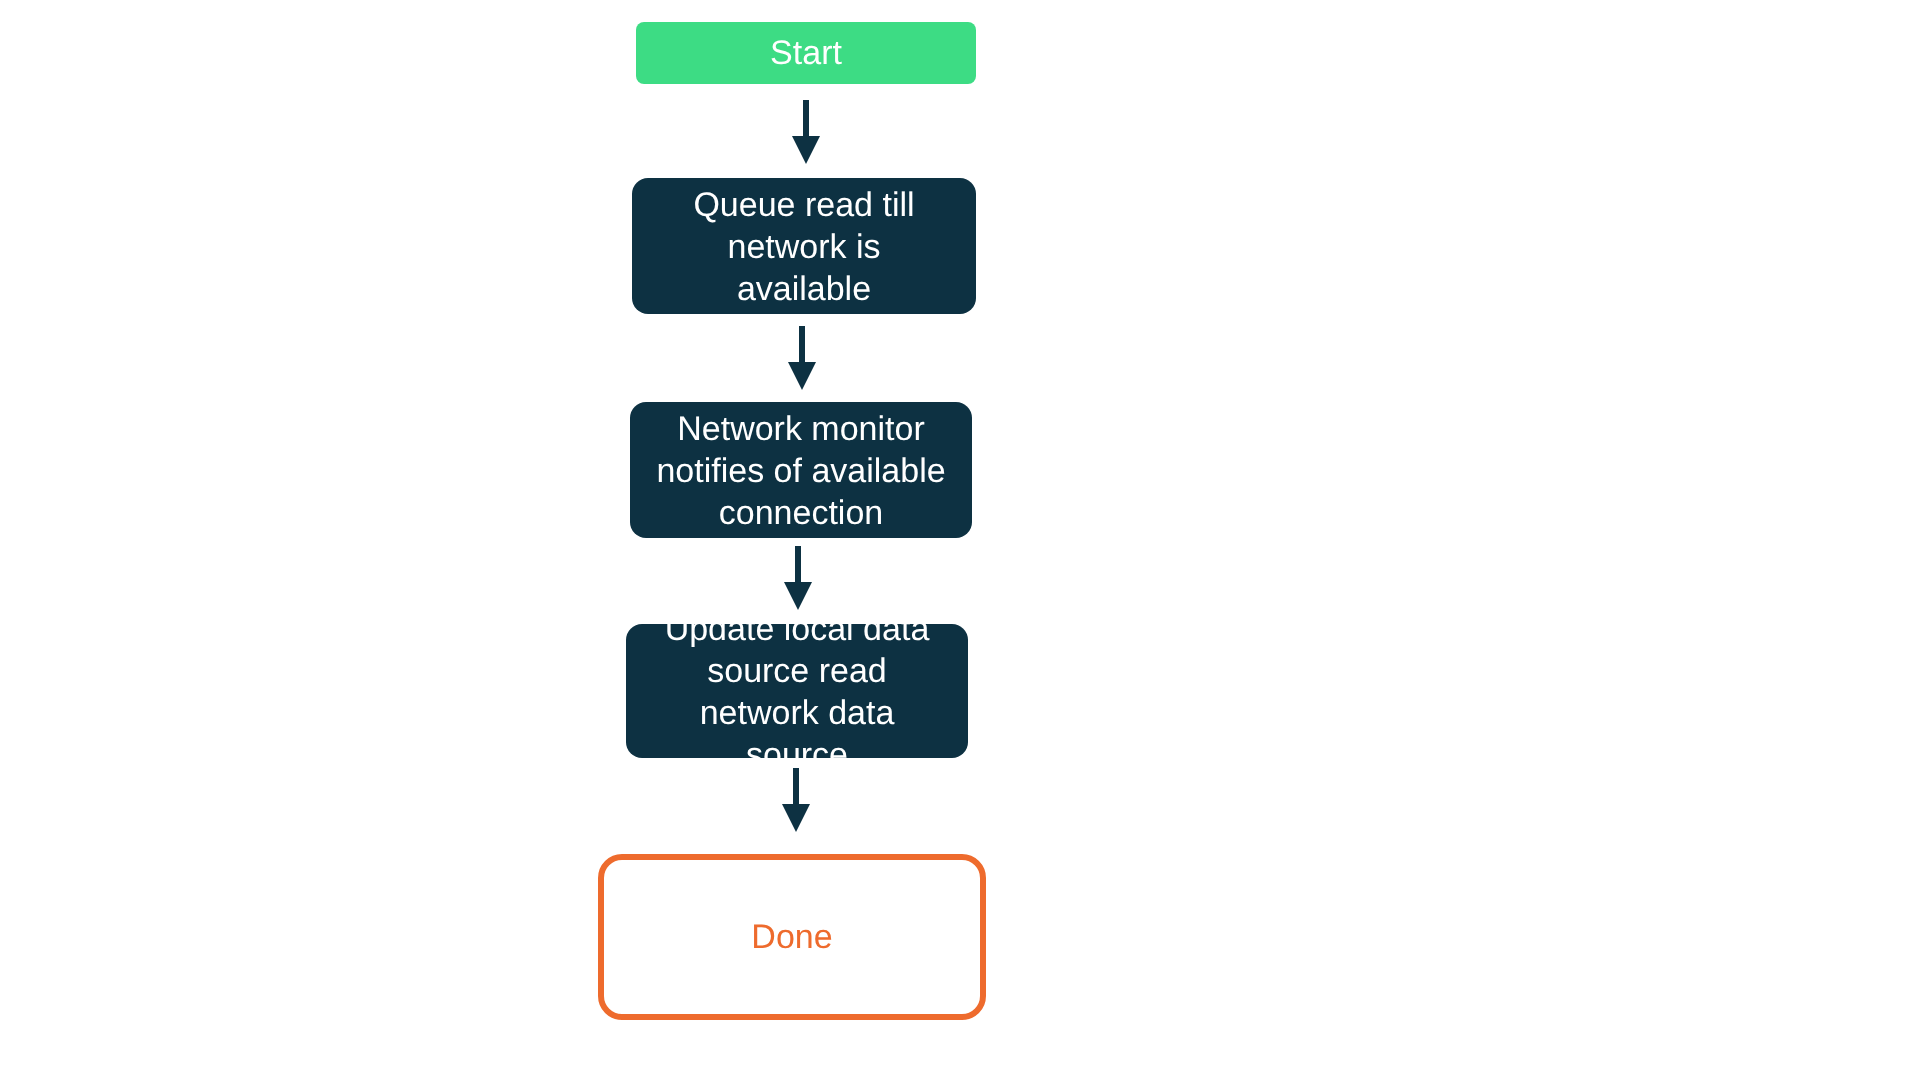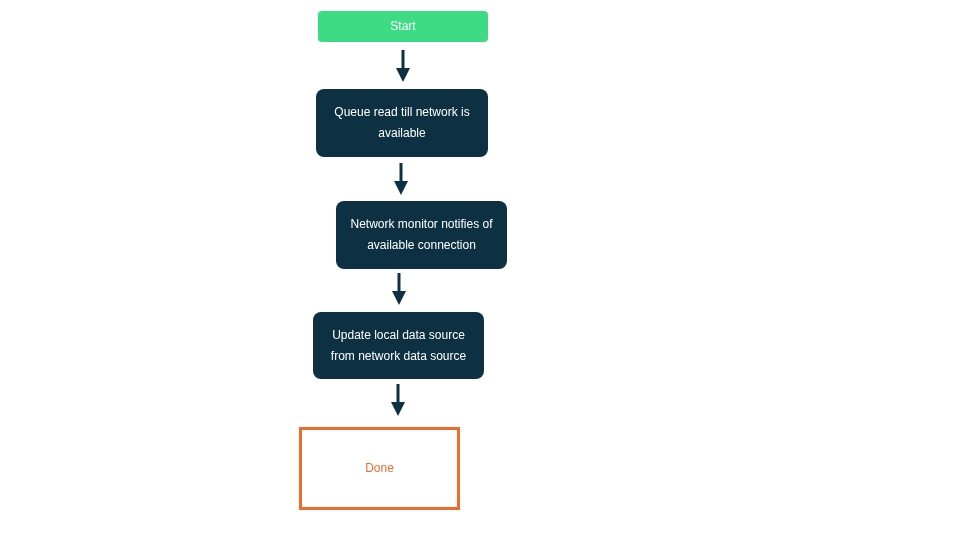--- a/index.html
+++ b/index.html
@@ -20,47 +20,47 @@
   .canvas {
     position: relative;
     width: 960px; height: 540px;
   }
   .node {
     position: absolute;
     display: flex;
     align-items: center;
     justify-content: center;
     text-align: center;
-    font-size: 12px;
+    font-size: 17px;
     line-height: 21px;
   }
   .node-start {
     left: 318px; top: 11px;
     width: 170px; height: 31px;
     background: var(--start-bg);
     color: var(--text-on-dark);
     border-radius: 4px;
   }
   .node-process {
     background: var(--process-bg);
     color: var(--text-on-dark);
     border-radius: 8px;
     padding: 6px 12px;
     justify-content: center;
   }
   .node-process.p1 { left: 316px; top: 89px;  width: 172px; height: 68px; }
-  .node-process.p2 { left: 315px; top: 201px; width: 171px; height: 68px; margin-left: 21px; }
+  .node-process.p2 { left: 315px; top: 201px; width: 171px; height: 68px; }
   .node-process.p3 { left: 313px; top: 312px; width: 171px; height: 67px; }
   .node-done {
     left: 299px; top: 427px;
-    width: 161px; height: 83px;
+    width: 194px; height: 83px;
     background: var(--page-bg);
     border: 3px solid var(--accent-orange);
     color: var(--accent-orange);
-    border-radius: 0;
+    border-radius: 12px;
     align-items: center;
   }
   .arrow {
     position: absolute;
     width: 16px; height: 32px;
   }
   .arrow svg { display: block; }
   .arrow line { stroke: var(--arrow-color); stroke-width: 3; }
   .arrow polygon { fill: var(--arrow-color); }
   .arrow.a1 { left: 395px; top: 50px; }
@@ -100,21 +100,21 @@
   </div>
 
   <div class="arrow a3">
     <svg width="16" height="32" viewBox="0 0 16 32">
       <line x1="8" y1="0" x2="8" y2="19"></line>
       <polygon points="1,18 15,18 8,32"></polygon>
     </svg>
   </div>
 
   <div class="node node-process p3">
-    <span>Update local data source from network data source</span>
+    <span>Update local data source read network data source</span>
   </div>
 
   <div class="arrow a4">
     <svg width="16" height="32" viewBox="0 0 16 32">
       <line x1="8" y1="0" x2="8" y2="19"></line>
       <polygon points="1,18 15,18 8,32"></polygon>
     </svg>
   </div>
 
   <div class="node node-done">

